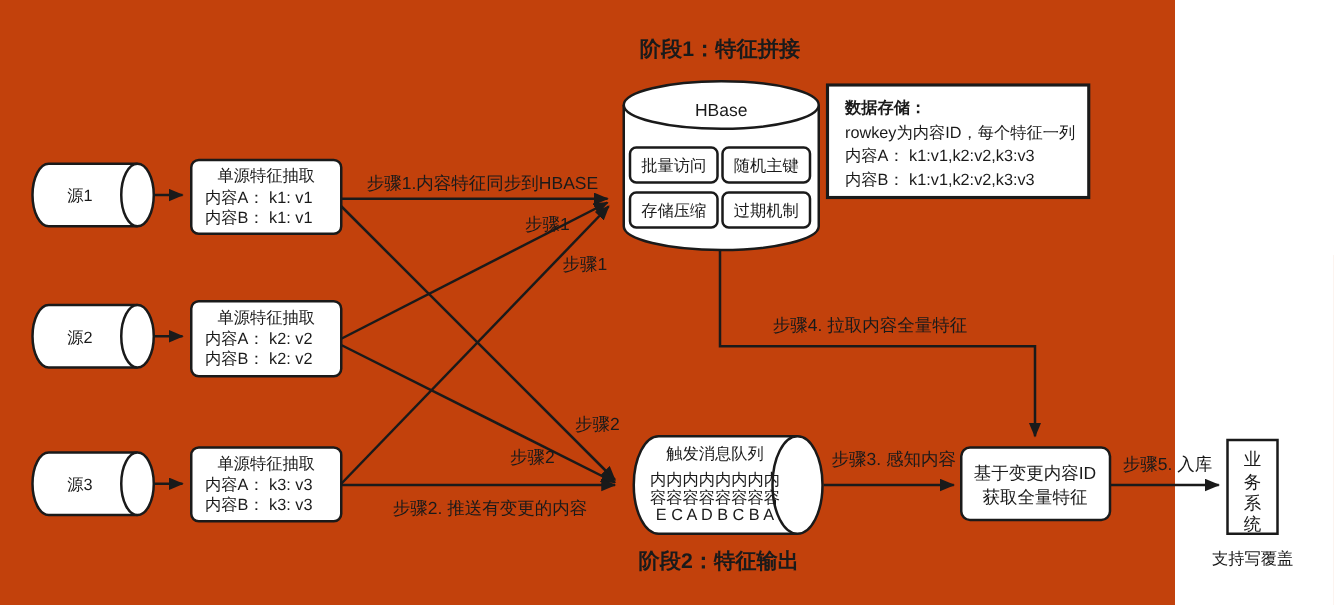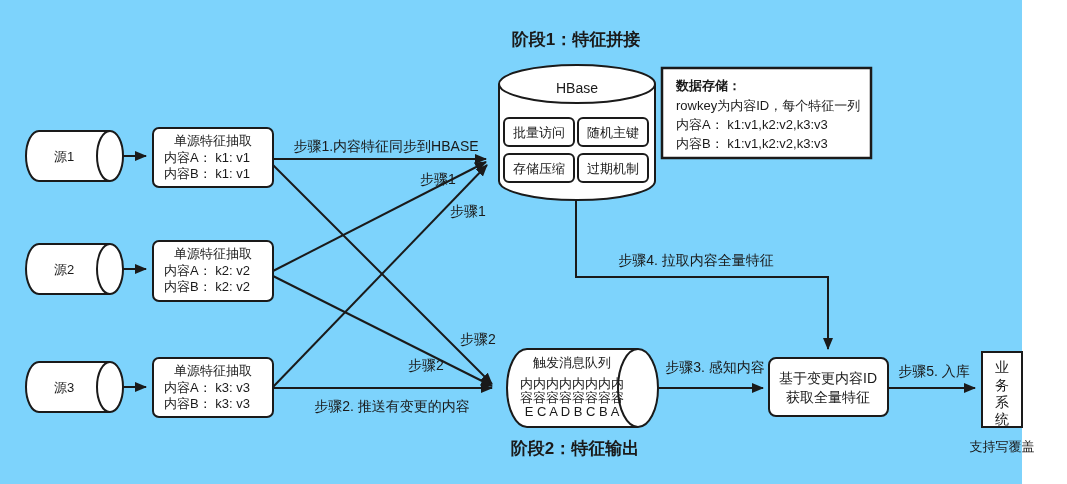--- a/index.html
+++ b/index.html
@@ -1,16 +1,16 @@
 <!DOCTYPE html>
 <html><head>
 <meta charset="utf-8">
 <style>
   html,body { margin:0; padding:0; background:#ffffff; }
-  .canvas { width:1022px; height:484px; position:relative; background:#7dd3fc;
+  .canvas { width:940px; height:484px; position:relative; background:#c2410c;
             font-family:"Liberation Sans", sans-serif; }
   svg text { font-family:"Liberation Sans", sans-serif; fill:#1a1a1a; }
   .shape   { fill:#ffffff; stroke:#1a1a1a; stroke-width:2; }
   .shape25 { fill:#ffffff; stroke:#1a1a1a; stroke-width:2.5; }
   .line    { stroke:#1a1a1a; stroke-width:2; fill:none; }
   .t13 { font-size:13px; }
   .t14 { font-size:14px; }
   .t17 { font-size:17px; }
   .bold { font-weight:bold; }
   .mid  { text-anchor:middle; }

